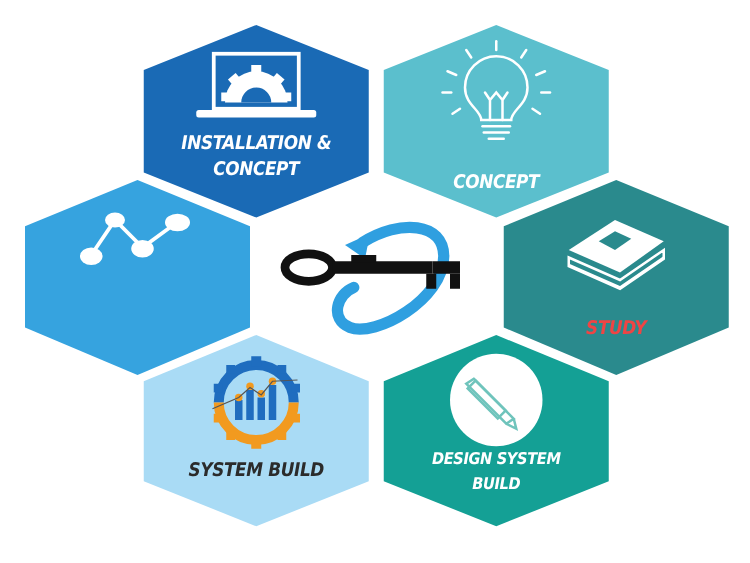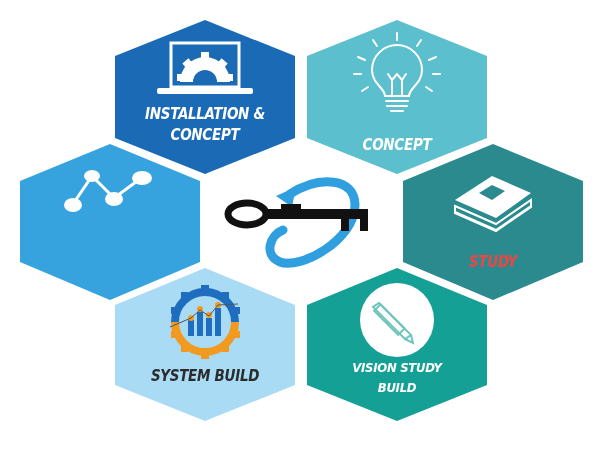--- a/index.html
+++ b/index.html
@@ -134,16 +134,16 @@
   </div>
   <div class="hex-label" style="left:110px; top:231px; color:#ffffff; font-size:13px; line-height:20px;">
   </div>
   <div class="hex-label" style="left:493px; top:252px; color:#ef4444;">
     <span>STUDY</span>
   </div>
   <div class="hex-label" style="left:205px; top:366px; color:#2b2b2b;text-align:center;">
     <span>SYSTEM BUILD</span>
   </div>
   <div class="hex-label" style="left:397px; top:358px; color:#ffffff; font-size:13px; line-height:20px;">
-    <span>VISION STUDY</span>
+    <span>DESIGN SYSTEM</span>
     <span>BUILD</span>
   </div>
 </div>
 
 </body></html>

